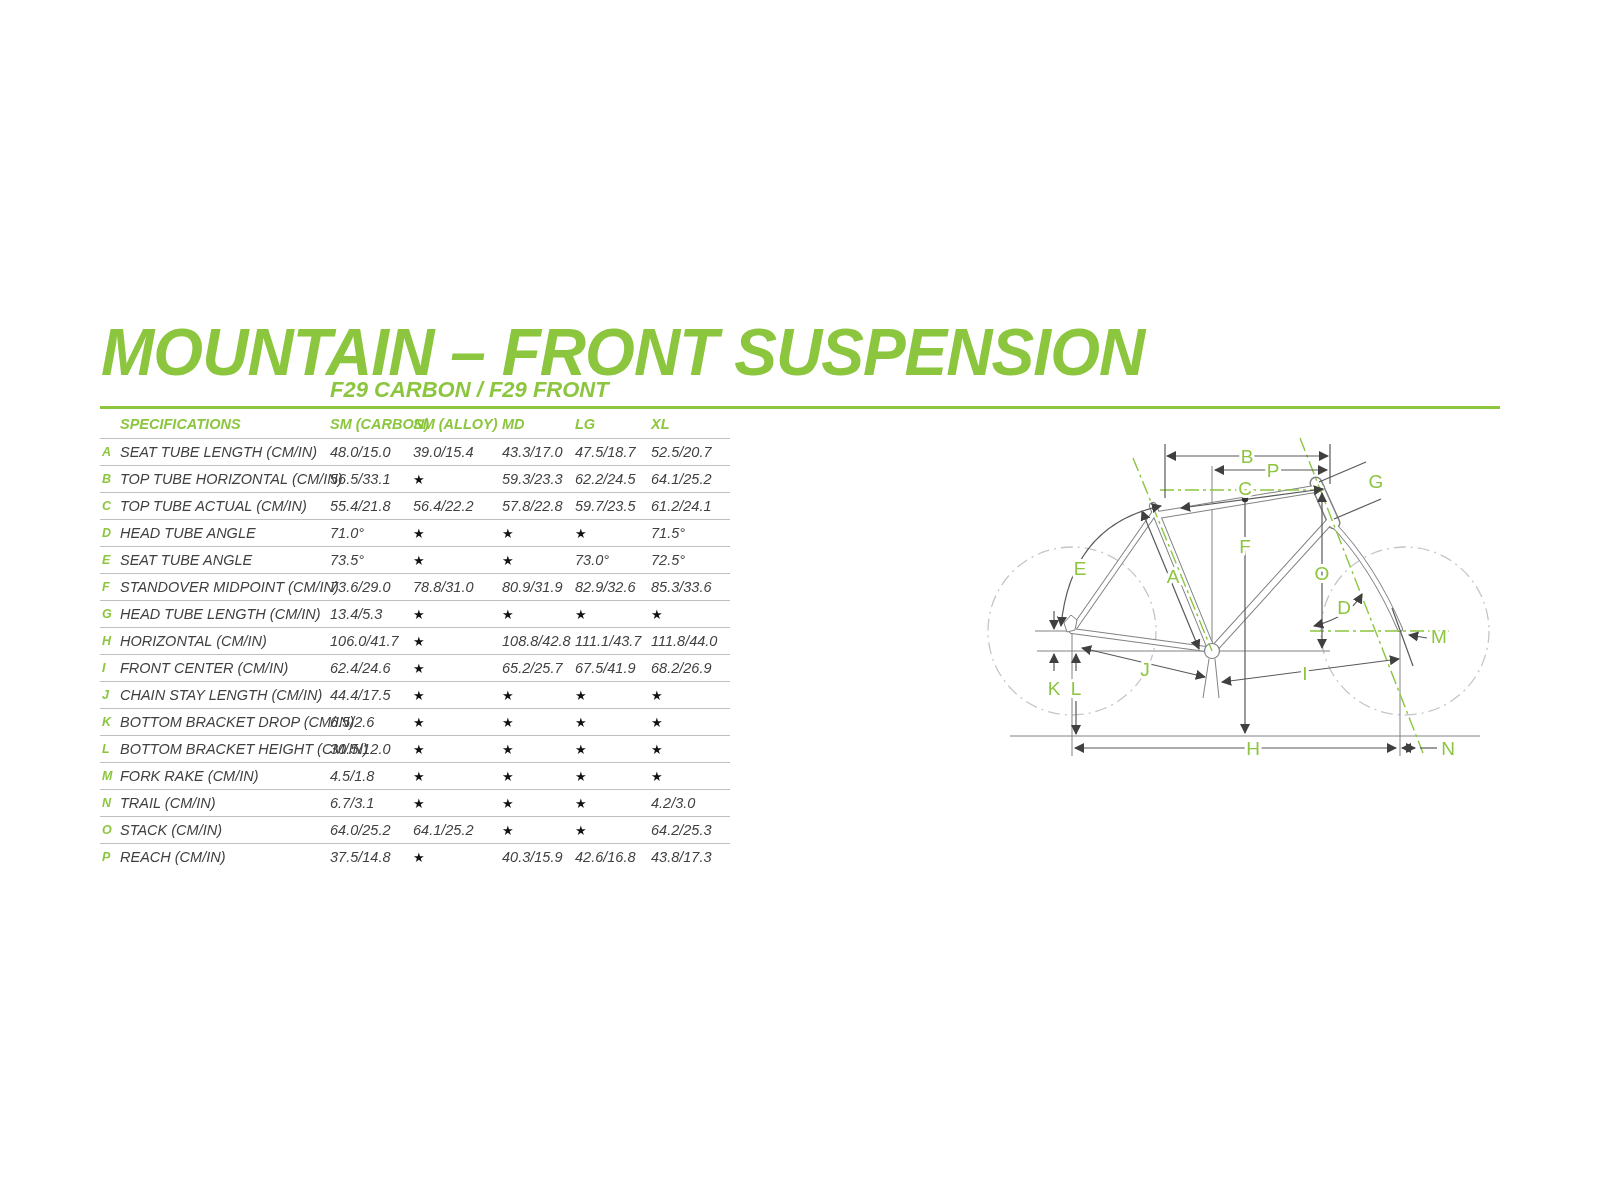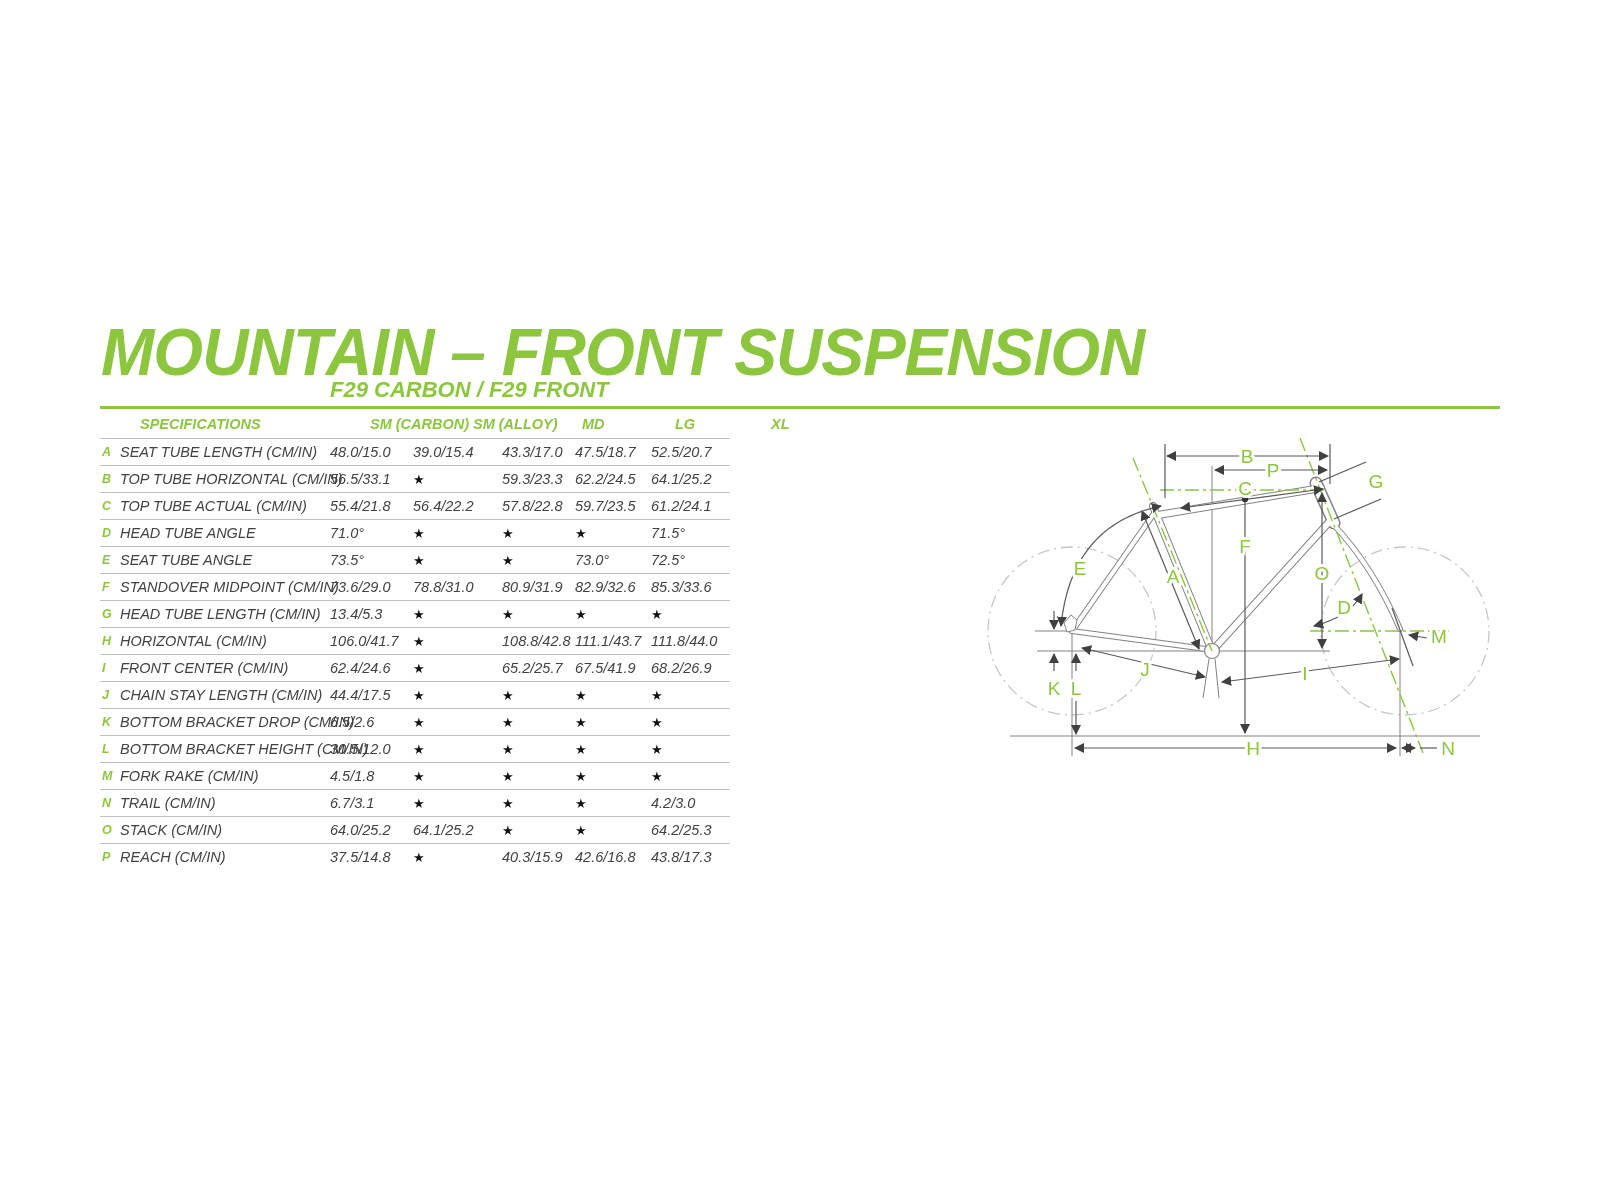--- a/index.html
+++ b/index.html
@@ -5,21 +5,21 @@
   html,body{margin:0;padding:0;background:#ffffff;}
   .canvas{position:relative;width:1600px;height:1036px;background:#fff;overflow:hidden;
           font-family:"Liberation Sans","DejaVu Sans",sans-serif;}
   .title{position:absolute;left:101px;top:314px;font-size:66px;font-weight:bold;font-style:italic;
          letter-spacing:-1px;color:#8CC63F;white-space:nowrap;transform:scaleX(.97);transform-origin:left;}
   .subtitle{position:absolute;left:330px;top:377px;font-size:22px;font-weight:bold;font-style:italic;
             color:#8CC63F;white-space:nowrap;letter-spacing:0;}
   .rule{position:absolute;left:100px;top:406px;width:1400px;height:3px;background:#8CC63F;}
   .spec-table{position:absolute;left:100px;top:409px;width:630px;}
   .trow,.thead{display:grid;grid-template-columns:20px 210px 83px 89px 73px 76px 79px;align-items:center;}
-  .thead{height:29px;gap:20px;}
+  .thead{height:29px;}
   .trow{height:26px;border-top:1px solid #bfc0c2;}
   .hcell{font-size:14.5px;font-weight:bold;font-style:italic;color:#8CC63F;white-space:nowrap;}
   .rletter{font-size:12.5px;font-weight:bold;font-style:italic;color:#8CC63F;padding-left:2px;}
   .rlabel,.rval{font-size:14.5px;font-style:italic;color:#414042;white-space:nowrap;}
   .rval.star{font-style:normal;color:#111;font-size:13px;letter-spacing:0;}
   .diagram{position:absolute;left:975px;top:418px;width:520px;height:345px;}
   .dimlabel{fill:#8CC63F;font-family:"Liberation Sans","DejaVu Sans",sans-serif;font-size:19px;
             text-anchor:middle;paint-order:stroke;stroke:#ffffff;stroke-width:6px;stroke-linejoin:round;}
   .dim{stroke:#58595b;stroke-width:1.2;fill:none;}
   .thin{stroke:#808285;stroke-width:1;fill:none;}

